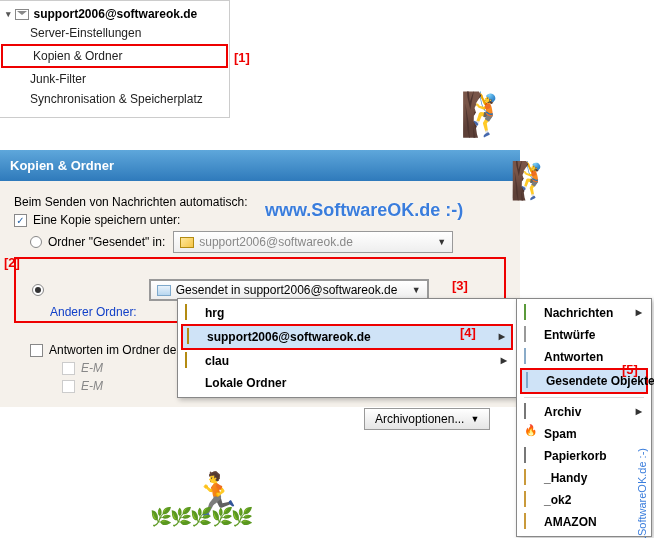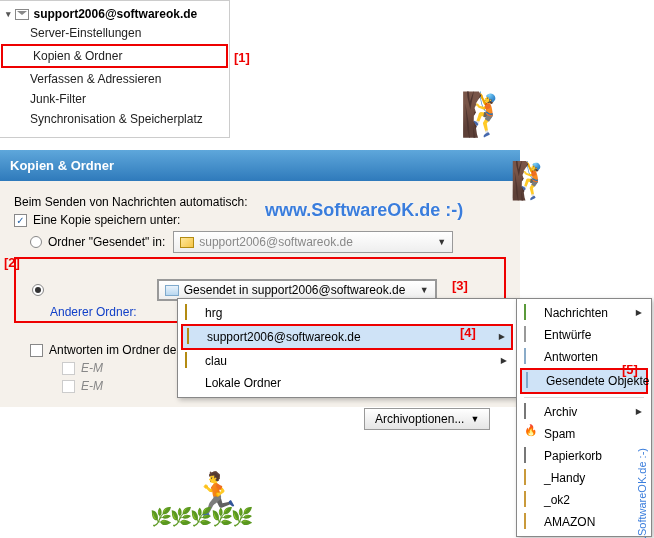--- a/index.html
+++ b/index.html
@@ -177,20 +177,21 @@
     border: 1px solid #888;
     box-shadow: 2px 2px 5px rgba(0,0,0,.25);
     padding: 3px;
   }
   .submenu-item {
     display: flex; 
     padding: 4px 18px 4px 24px;
     position: relative;
     white-space: nowrap;
     cursor: default;
+    font-weight: bold;
   }
   .submenu-item .icon-slot {
     position: absolute; left: 4px; top: 3px;
   }
   .submenu-item.has-sub::after {
     content: '▶';
     font-size: 8px;
     position: absolute; right: 6px; top: 6px;
     color: #333;
   }
@@ -237,21 +238,20 @@
 <body>
 
 <div class="sidebar">
   <div class="sidebar-header">
     <span class="tree-arrow">▾</span>
     <span class="mail-icon"></span>
     <span>support2006@softwareok.de</span>
   </div>
   <div class="sidebar-item">Server-Einstellungen</div>
   <div class="sidebar-item red-box" style="margin:1px;">Kopien &amp; Ordner</div>
-  <div class="sidebar-item">Verfassen &amp; Adressieren</div>
   <div class="sidebar-item">Junk-Filter</div>
   <div class="sidebar-item">Synchronisation &amp; Speicherplatz</div>
 </div>
 
 <span class="annot" style="left:234px; top:50px;">[1]</span>
 
 <div class="main-panel">
   <div class="main-header">Kopien &amp; Ordner</div>
   <div class="panel-body">
     <div class="row">Beim Senden von Nachrichten automatisch:</div>
@@ -264,21 +264,21 @@
       <span>Ordner "Gesendet" in:</span>
       <span class="dropdown" style="margin-left:8px;">
         <span class="account-icon"></span>
         <span style="color:#888;">support2006@softwareok.de</span>
         <span class="dd-arrow">▼</span>
       </span>
     </div>
     <div class="row red-box" style="padding:2px 4px 2px 16px; margin-left:0;">
       <span class="radio checked"></span>
       <span style="color:#1140c8;margin-top:44px;">Anderer Ordner:</span>
-      <span class="dropdown red-box" style="margin-left:20px; border-width:2px;">
+      <span class="dropdown red-box" style="margin-left:12px; border-width:2px;">
         <span class="folder-icon"></span>
         <span>Gesendet in support2006@softwareok.de</span>
         <span class="dd-arrow">▼</span>
       </span>
     </div>
     <div class="row" style="padding-left:16px;margin-top:20px;">
       <span class="checkbox"></span>
       <span>Antworten im Ordner de</span>
     </div>
     <div class="row disabled-label" style="padding-left:48px;">

